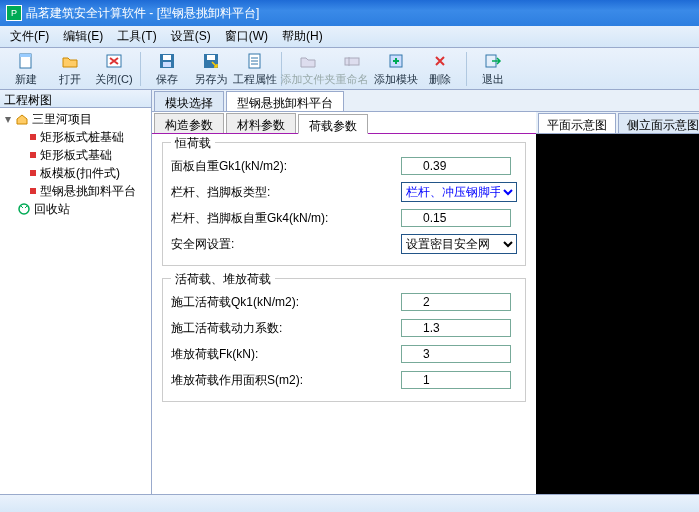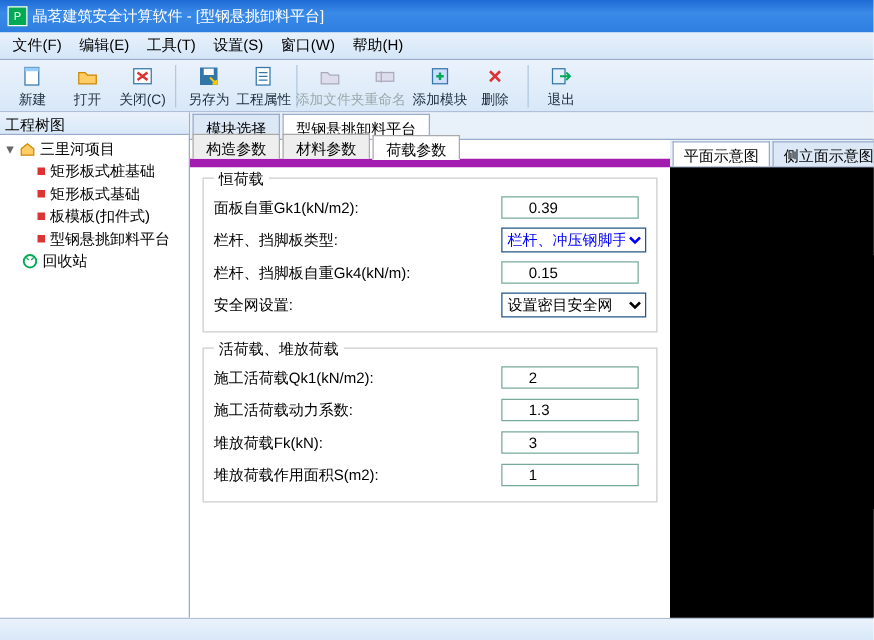--- a/index.html
+++ b/index.html
@@ -30,21 +30,21 @@
 .tree .lbl { white-space: nowrap; }
 .tree .child { padding-left: 28px; }
 .tree .child .dot { width: 6px; height: 6px; background: #d33; margin-right: 4px; }
 .tree .recycle { padding-left: 14px; }
 
 .centerwrap { flex: 1; display: flex; flex-direction: column; background: #efefef; }
 .modtabs { height: 22px; display: flex; align-items: flex-end; background: #e8f0f9; border-bottom: 1px solid #9ac; }
 .modtabs .mtab { padding: 3px 10px; border: 1px solid #9ac; border-bottom: none; background: #dce8f6; margin-left: 2px; height: 20px; }
 .modtabs .mtab.active { background: #fff; }
 
-.paramtabs { height: 22px; display: flex; align-items: flex-end; background: #fff; border-bottom: 7px solid #a21caf; padding-left: 2px; }
+.paramtabs { height: 22px; display: flex; align-items: flex-end; background: #fff; border-bottom: 1px solid #a21caf; padding-left: 2px; }
 .paramtabs .ptab { padding: 3px 10px; border: 1px solid #aaa; border-bottom: none; background: #eee; margin-right: 2px; height: 20px; }
 .paramtabs .ptab.active { background: #fff; border-bottom: 1px solid #fff; position: relative; top: 1px; }
 
 .form { background: #fff; flex: 1; padding: 8px 10px; overflow: hidden; }
 .group { border: 1px solid #ccc; margin-bottom: 12px; padding: 10px 8px 8px 8px; position: relative; }
 .group .legend { position: absolute; top: -8px; left: 8px; background: #fff; padding: 0 4px; font-size: 12px; }
 .row { display: flex; align-items: center; height: 26px; }
 .row .flabel { width: 230px; }
 .row input[type=text] { width: 110px; height: 18px; border: 1px solid #7a9; padding: 0 21px; font-size: 12px; }
 .row select { width: 116px; height: 20px; border: 1px solid #258; background: #fff; font-size: 12px; }
@@ -98,20 +98,30 @@
   <div class="tbtn">
       <div class="ico">
         <svg width="18" height="18">
           <rect x="2" y="3" width="14" height="12" fill="#fff" stroke="#37a"></rect>
           <path d="M5 6l8 6M13 6l-8 6" stroke="#d33" stroke-width="2"></path>
         </svg>
       </div>
       <div class="lbl">关闭(C)</div>
     </div>
   <div class="sep"></div>
+  <div class="tbtn">
+      <div class="ico">
+        <svg width="18" height="18">
+          <rect x="2" y="2" width="14" height="14" fill="#37a"></rect>
+          <rect x="5" y="3" width="8" height="5" fill="#fff"></rect>
+          <rect x="5" y="10" width="8" height="5" fill="#cdf"></rect>
+        </svg>
+      </div>
+      <div class="lbl">保存</div>
+    </div>
   <div class="tbtn">
       <div class="ico">
         <svg width="18" height="18">
           <rect x="2" y="2" width="14" height="14" fill="#37a"></rect>
           <rect x="5" y="3" width="8" height="5" fill="#fff"></rect>
           <path d="M10 10l5 5M15 12v3h-3" stroke="#fc0" stroke-width="1.5" fill="none"></path>
         </svg>
       </div>
       <div class="lbl">另存为</div>
     </div>

